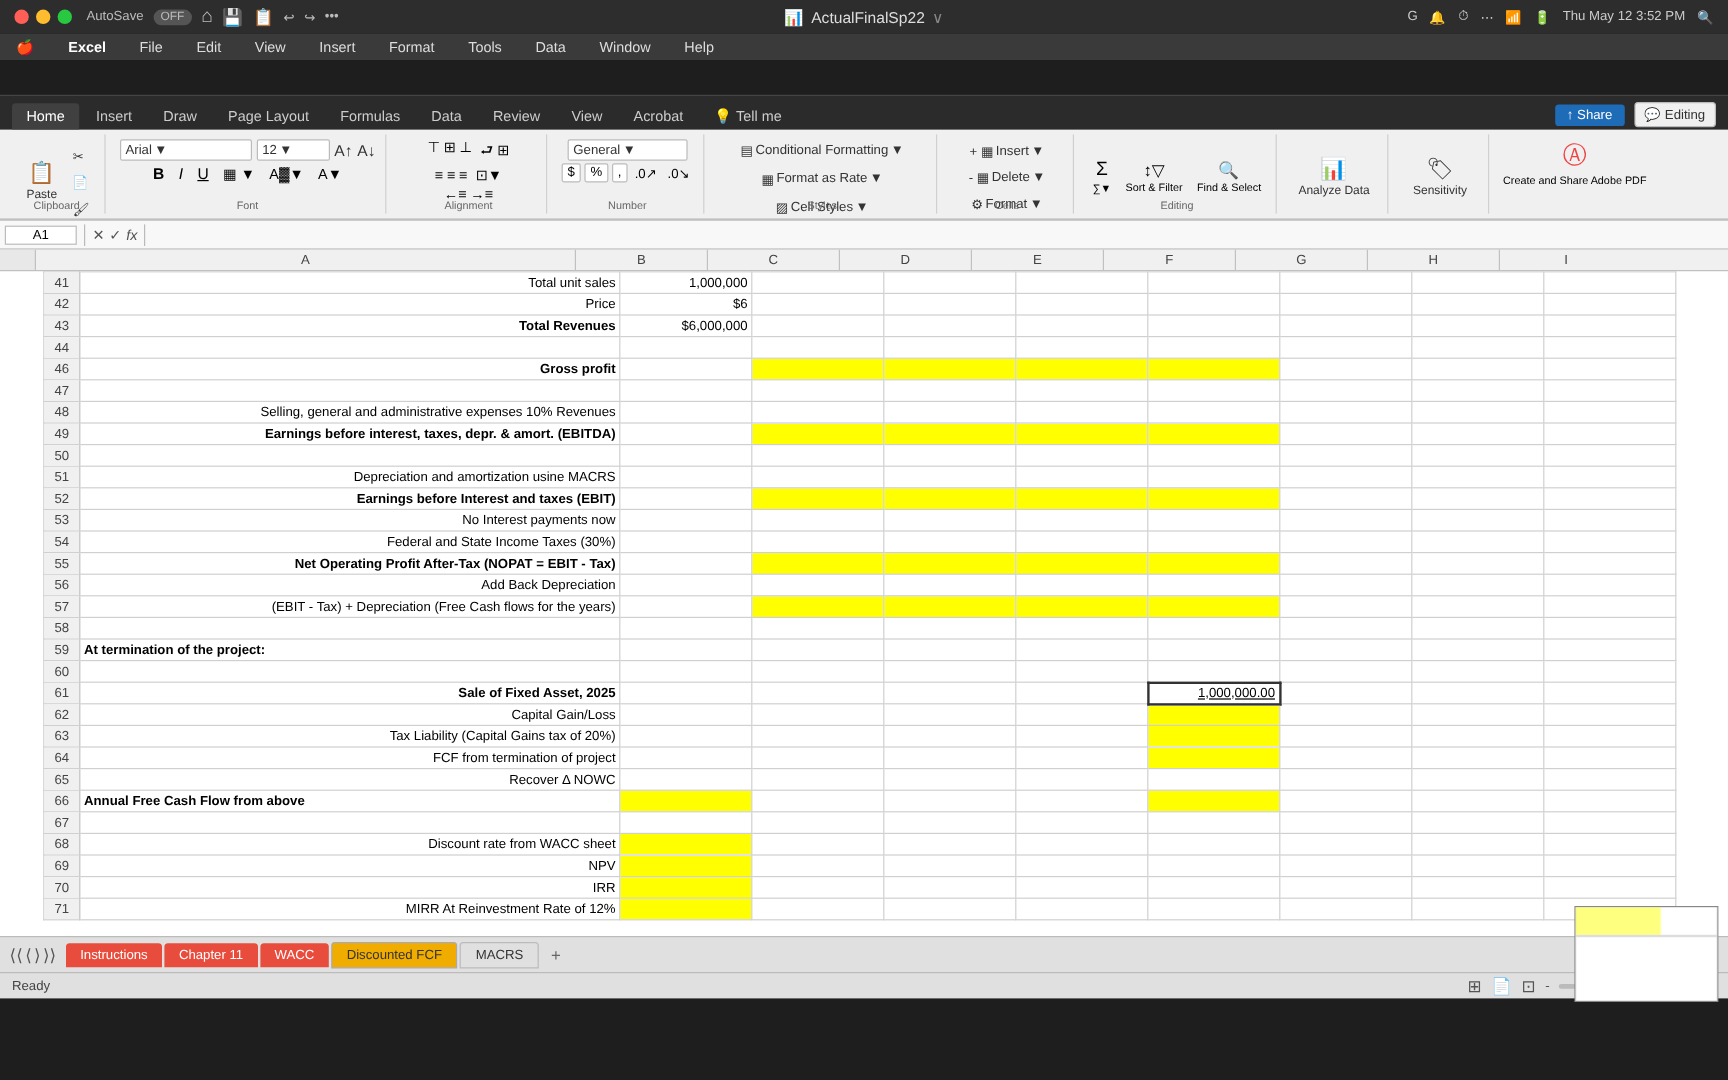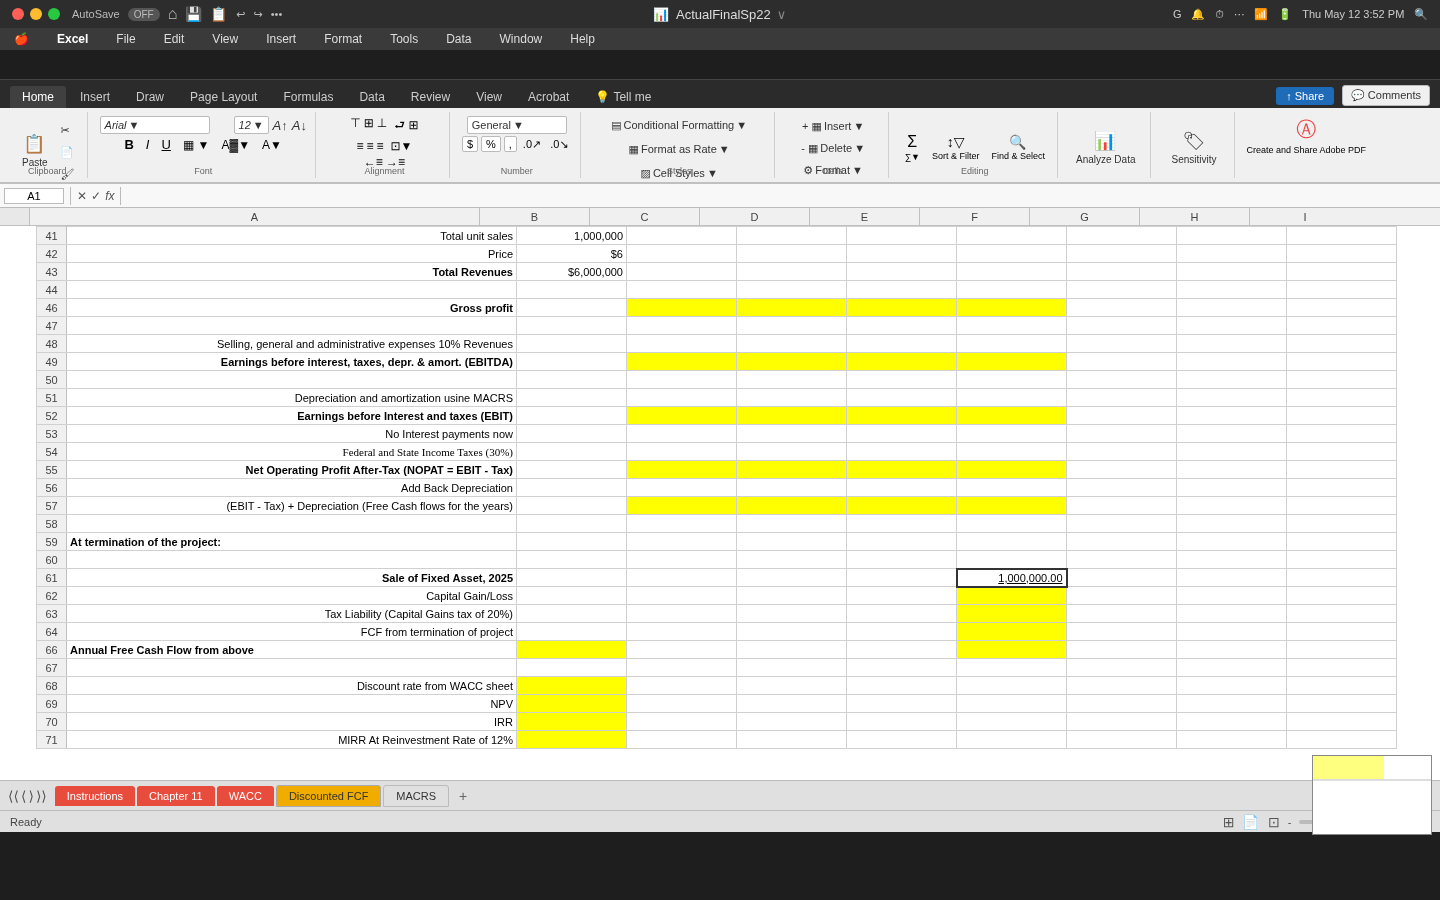--- a/index.html
+++ b/index.html
@@ -306,21 +306,21 @@
   <div class="ribbon-tab">Draw</div>
   <div class="ribbon-tab">Page Layout</div>
   <div class="ribbon-tab">Formulas</div>
   <div class="ribbon-tab">Data</div>
   <div class="ribbon-tab">Review</div>
   <div class="ribbon-tab">View</div>
   <div class="ribbon-tab">Acrobat</div>
   <div class="ribbon-tab" style="display:flex;align-items:center;gap:3px;">💡 Tell me</div>
   <div style="margin-left:auto;display:flex;gap:8px;align-items:center;padding-bottom:2px;">
     <button style="background:#1e6bb8;color:white;border:none;border-radius:3px;padding:3px 10px;font-size:11px;cursor:pointer;display:flex;align-items:center;gap:3px;">↑ Share</button>
-    <button style="background:#f0f0f0;color:#333;border:1px solid #bbb;border-radius:3px;padding:3px 8px;font-size:11px;cursor:pointer;">💬 Comments</button>
+    <button style="background:#f0f0f0;color:#333;border:1px solid #bbb;border-radius:3px;padding:3px 8px;font-size:11px;cursor:pointer;">💬 Editing</button>
   </div>
 </div>
 
 <div class="ribbon-content">
 
   <div class="ribbon-group" style="min-width:70px;">
     <div class="ribbon-group-content">
       <div class="r-btn">
         <span class="icon">📋</span>
         <span>Paste</span>
@@ -329,26 +329,26 @@
         <div class="r-btn-sm">✂</div>
         <div class="r-btn-sm">📄</div>
         <div class="r-btn-sm">🖌</div>
       </div>
     </div>
     <div class="ribbon-group-label">Clipboard</div>
   </div>
 
   <div class="ribbon-group" style="min-width:180px;">
     <div class="ribbon-group-content" style="flex-direction:column;gap:2px;">
-      <div style="display:flex;gap:4px;align-items:center;font-style:italic;">
+      <div style="display:flex;gap:4px;align-items:center;">
         <div class="dropdown-btn" style="width:110px;">
           <span>Arial</span>
           <span>▼</span>
         </div>
-        <div class="dropdown-btn" style="width:35px;margin-left:20px;">
+        <div class="dropdown-btn" style="width:61px;">
           <span>12</span>
           <span>▼</span>
         </div>
         <span style="cursor:pointer;font-size:13px;color:#333;">A↑</span>
         <span style="cursor:pointer;font-size:13px;color:#333;">A↓</span>
       </div>
       <div style="display:flex;gap:4px;align-items:center;">
         <span style="font-weight:bold;cursor:pointer;padding:1px 4px;font-size:13px;">B</span>
         <span style="font-style:italic;cursor:pointer;padding:1px 4px;font-size:13px;">I</span>
         <span style="text-decoration:underline;cursor:pointer;padding:1px 4px;font-size:13px;">U</span>
@@ -665,21 +665,21 @@
             <td></td>
             <td></td>
             <td></td>
             <td></td>
             <td></td>
             <td></td>
             <td></td>
           </tr>
           <tr>
             <td class="row-num">54</td>
-            <td style="text-align: right; width: 450px; font-family: Liberation Serif, serif;">Federal and State Income Taxes (30%)</td>
+            <td style="text-align: right; width: 450px;">Federal and State Income Taxes (30%)</td>
             <td style="text-align: right;"></td>
             <td></td>
             <td></td>
             <td></td>
             <td></td>
             <td></td>
             <td></td>
             <td></td>
           </tr>
           <tr>
@@ -791,20 +791,32 @@
             <td></td>
           </tr>
           <tr>
             <td class="row-num">64</td>
             <td style="text-align: right; width: 450px;">FCF from termination of project</td>
             <td style="text-align: right;"></td>
             <td></td>
             <td></td>
             <td></td>
             <td style="background: rgb(255, 255, 0);"></td>
+            <td></td>
+            <td></td>
+            <td></td>
+          </tr>
+          <tr>
+            <td class="row-num">65</td>
+            <td style="text-align: right; width: 450px;">Recover Δ NOWC</td>
+            <td style="text-align: right;"></td>
+            <td></td>
+            <td></td>
+            <td></td>
+            <td></td>
             <td></td>
             <td></td>
             <td></td>
           </tr>
           <tr>
             <td class="row-num">66</td>
             <td style="text-align: left; font-weight: bold; width: 450px;">Annual Free Cash Flow from above</td>
             <td style="text-align: right; background: rgb(255, 255, 0);"></td>
             <td></td>
             <td></td>

